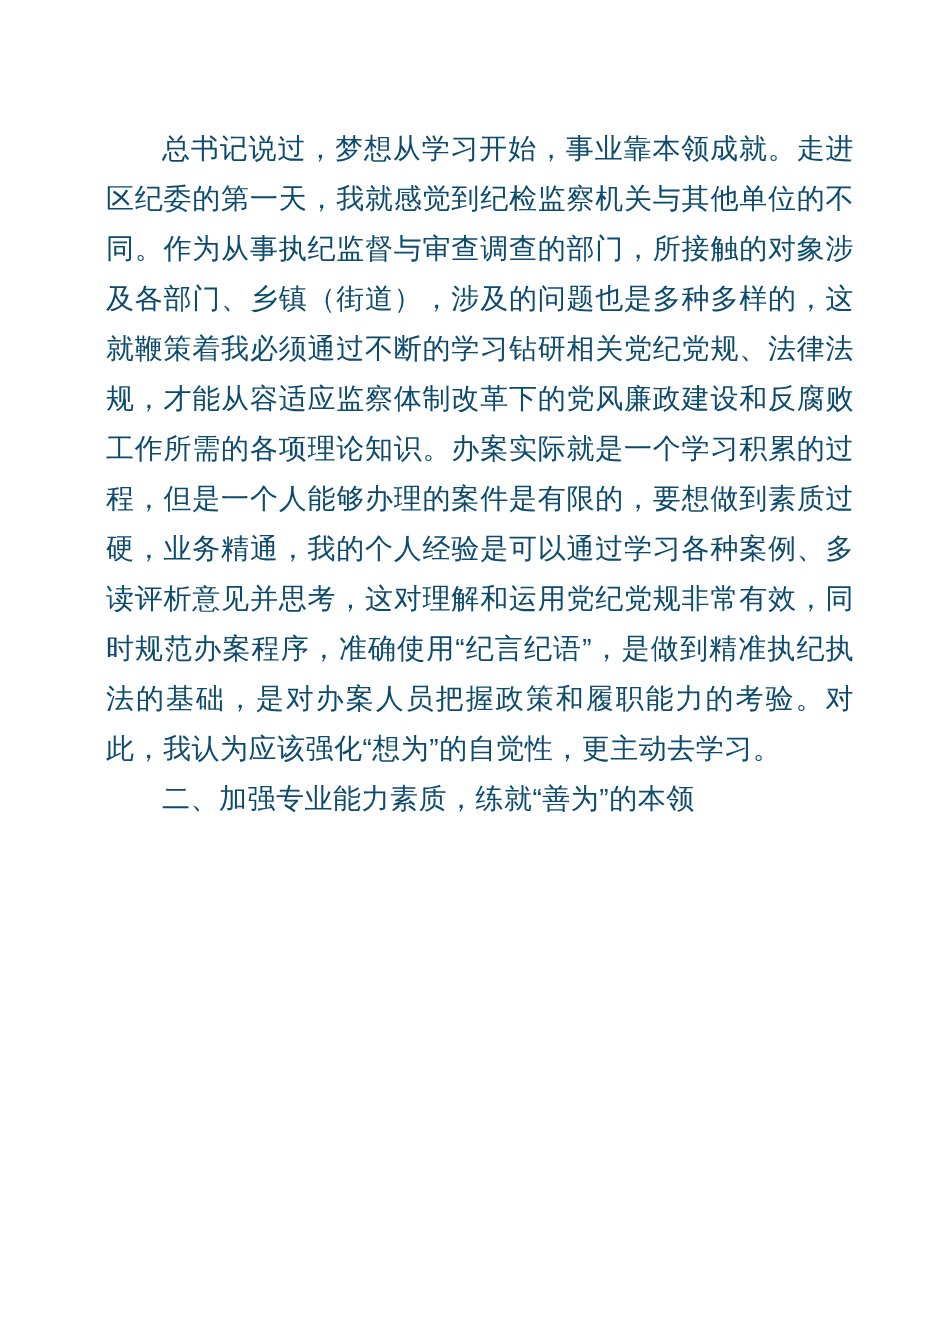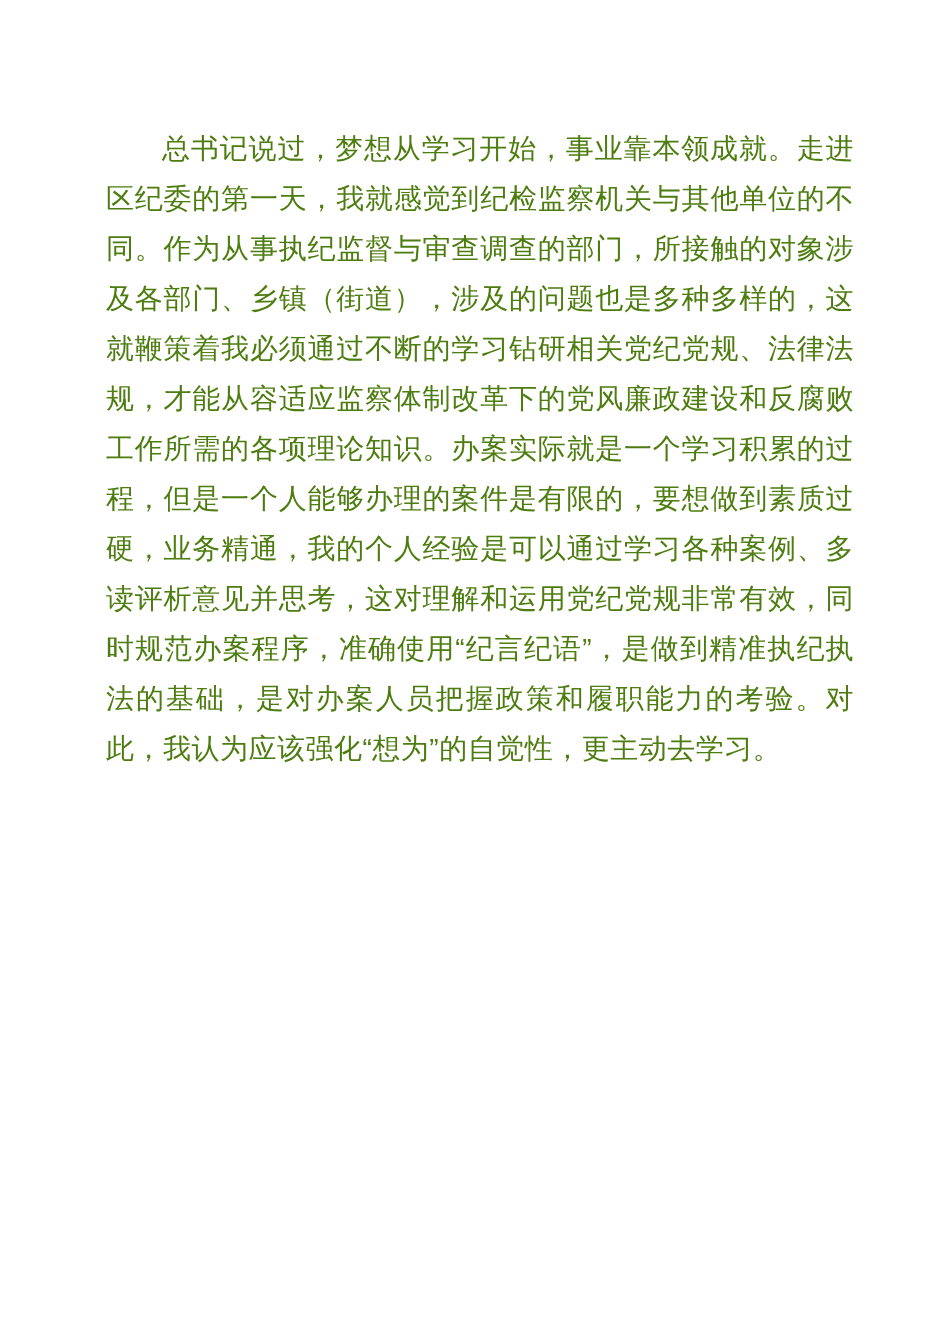--- a/index.html
+++ b/index.html
@@ -6,21 +6,21 @@
     margin: 0;
     padding: 0;
     background: #ffffff;
   }
   .page {
     position: relative;
     width: 950px;
     height: 1344px;
     box-sizing: border-box;
     background: #ffffff;
-    color: #4d7c0f;
+    color: #0c4a6e;
     padding: 124px 96px 0 106px;
     overflow: hidden;
     font-family: "Liberation Sans", "DejaVu Sans", sans-serif;
     font-size: 28px;
     line-height: 50px;
     letter-spacing: 0.5px;
   }
   .para {
     margin: 0;
     text-indent: 2em;
@@ -30,13 +30,14 @@
   }
   .heading {
     font-weight: normal;
   }
 </style>
 </head>
 <body>
 
 <div class="page">
   <p class="para">总书记说过，梦想从学习开始，事业靠本领成就。走进区纪委的第一天，我就感觉到纪检监察机关与其他单位的不同。作为从事执纪监督与审查调查的部门，所接触的对象涉及各部门、乡镇（街道），涉及的问题也是多种多样的，这就鞭策着我必须通过不断的学习钻研相关党纪党规、法律法规，才能从容适应监察体制改革下的党风廉政建设和反腐败工作所需的各项理论知识。办案实际就是一个学习积累的过程，但是一个人能够办理的案件是有限的，要想做到素质过硬，业务精通，我的个人经验是可以通过学习各种案例、多读评析意见并思考，这对理解和运用党纪党规非常有效，同时规范办案程序，准确使用“纪言纪语”，是做到精准执纪执法的基础，是对办案人员把握政策和履职能力的考验。对此，我认为应该强化“想为”的自觉性，更主动去学习。</p>
+  <p class="para heading">二、加强专业能力素质，练就“善为”的本领</p>
 </div>
 
 </body></html>

